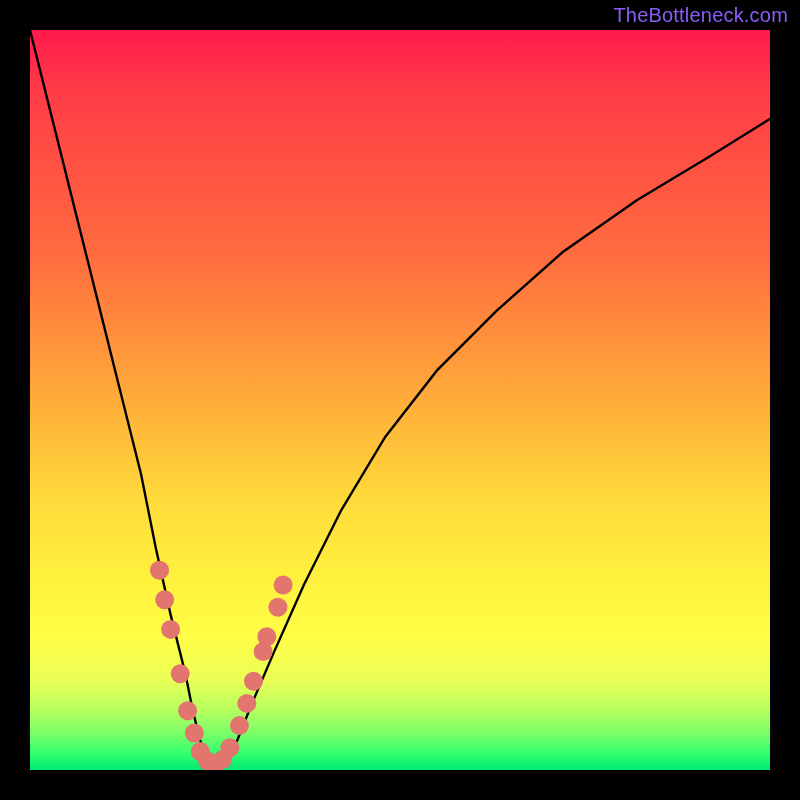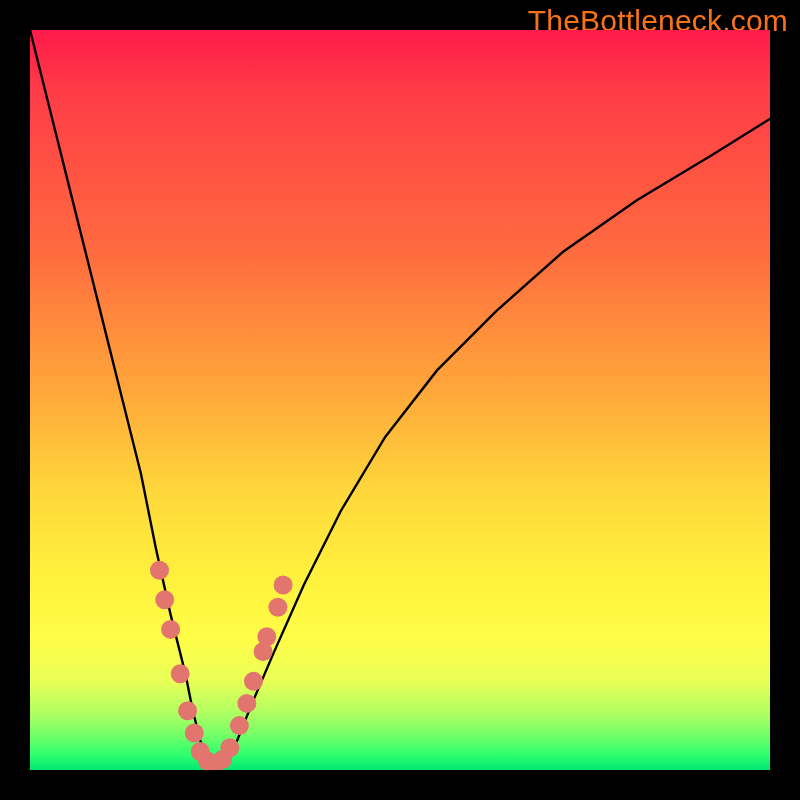--- a/index.html
+++ b/index.html
@@ -38,22 +38,22 @@
       #b4ff60 92%,
       #7bff68 95%,
       #2dff6f 98%,
       #00e874 100%
     );
   }
   .watermark {
     position: absolute;
     top: 4px;
     right: 12px;
-    color: #f97316;
-    font-size: 30px;
+    color: #8b5cf6;
+    font-size: 20px;
     letter-spacing: 0.2px;
     font-weight: 500;
   }
   svg.curve {
     position: absolute;
     top: 0;
     left: 0;
     width: 740px;
     height: 740px;
   }

